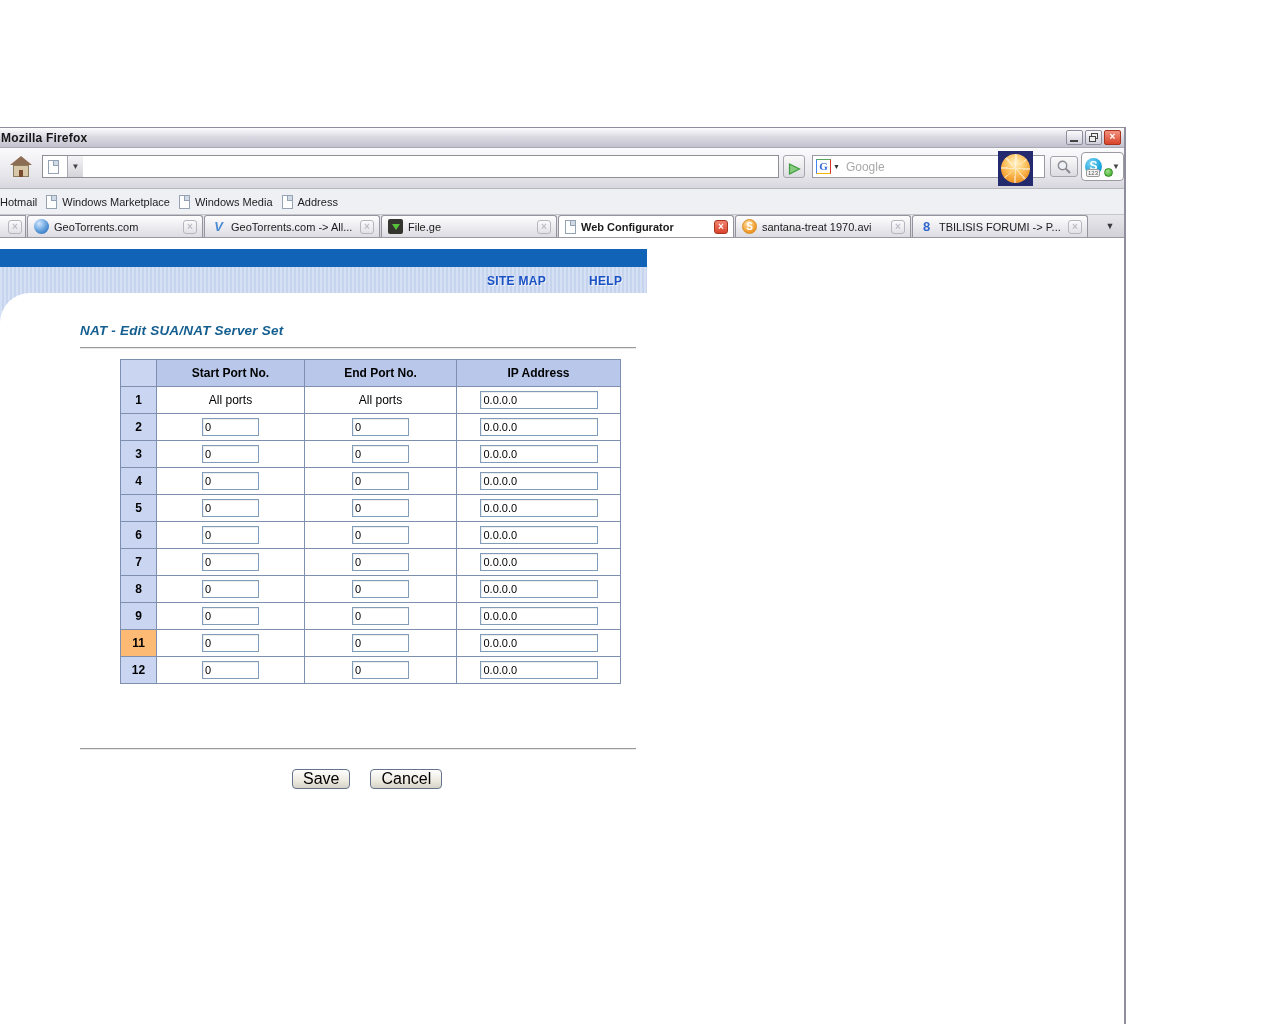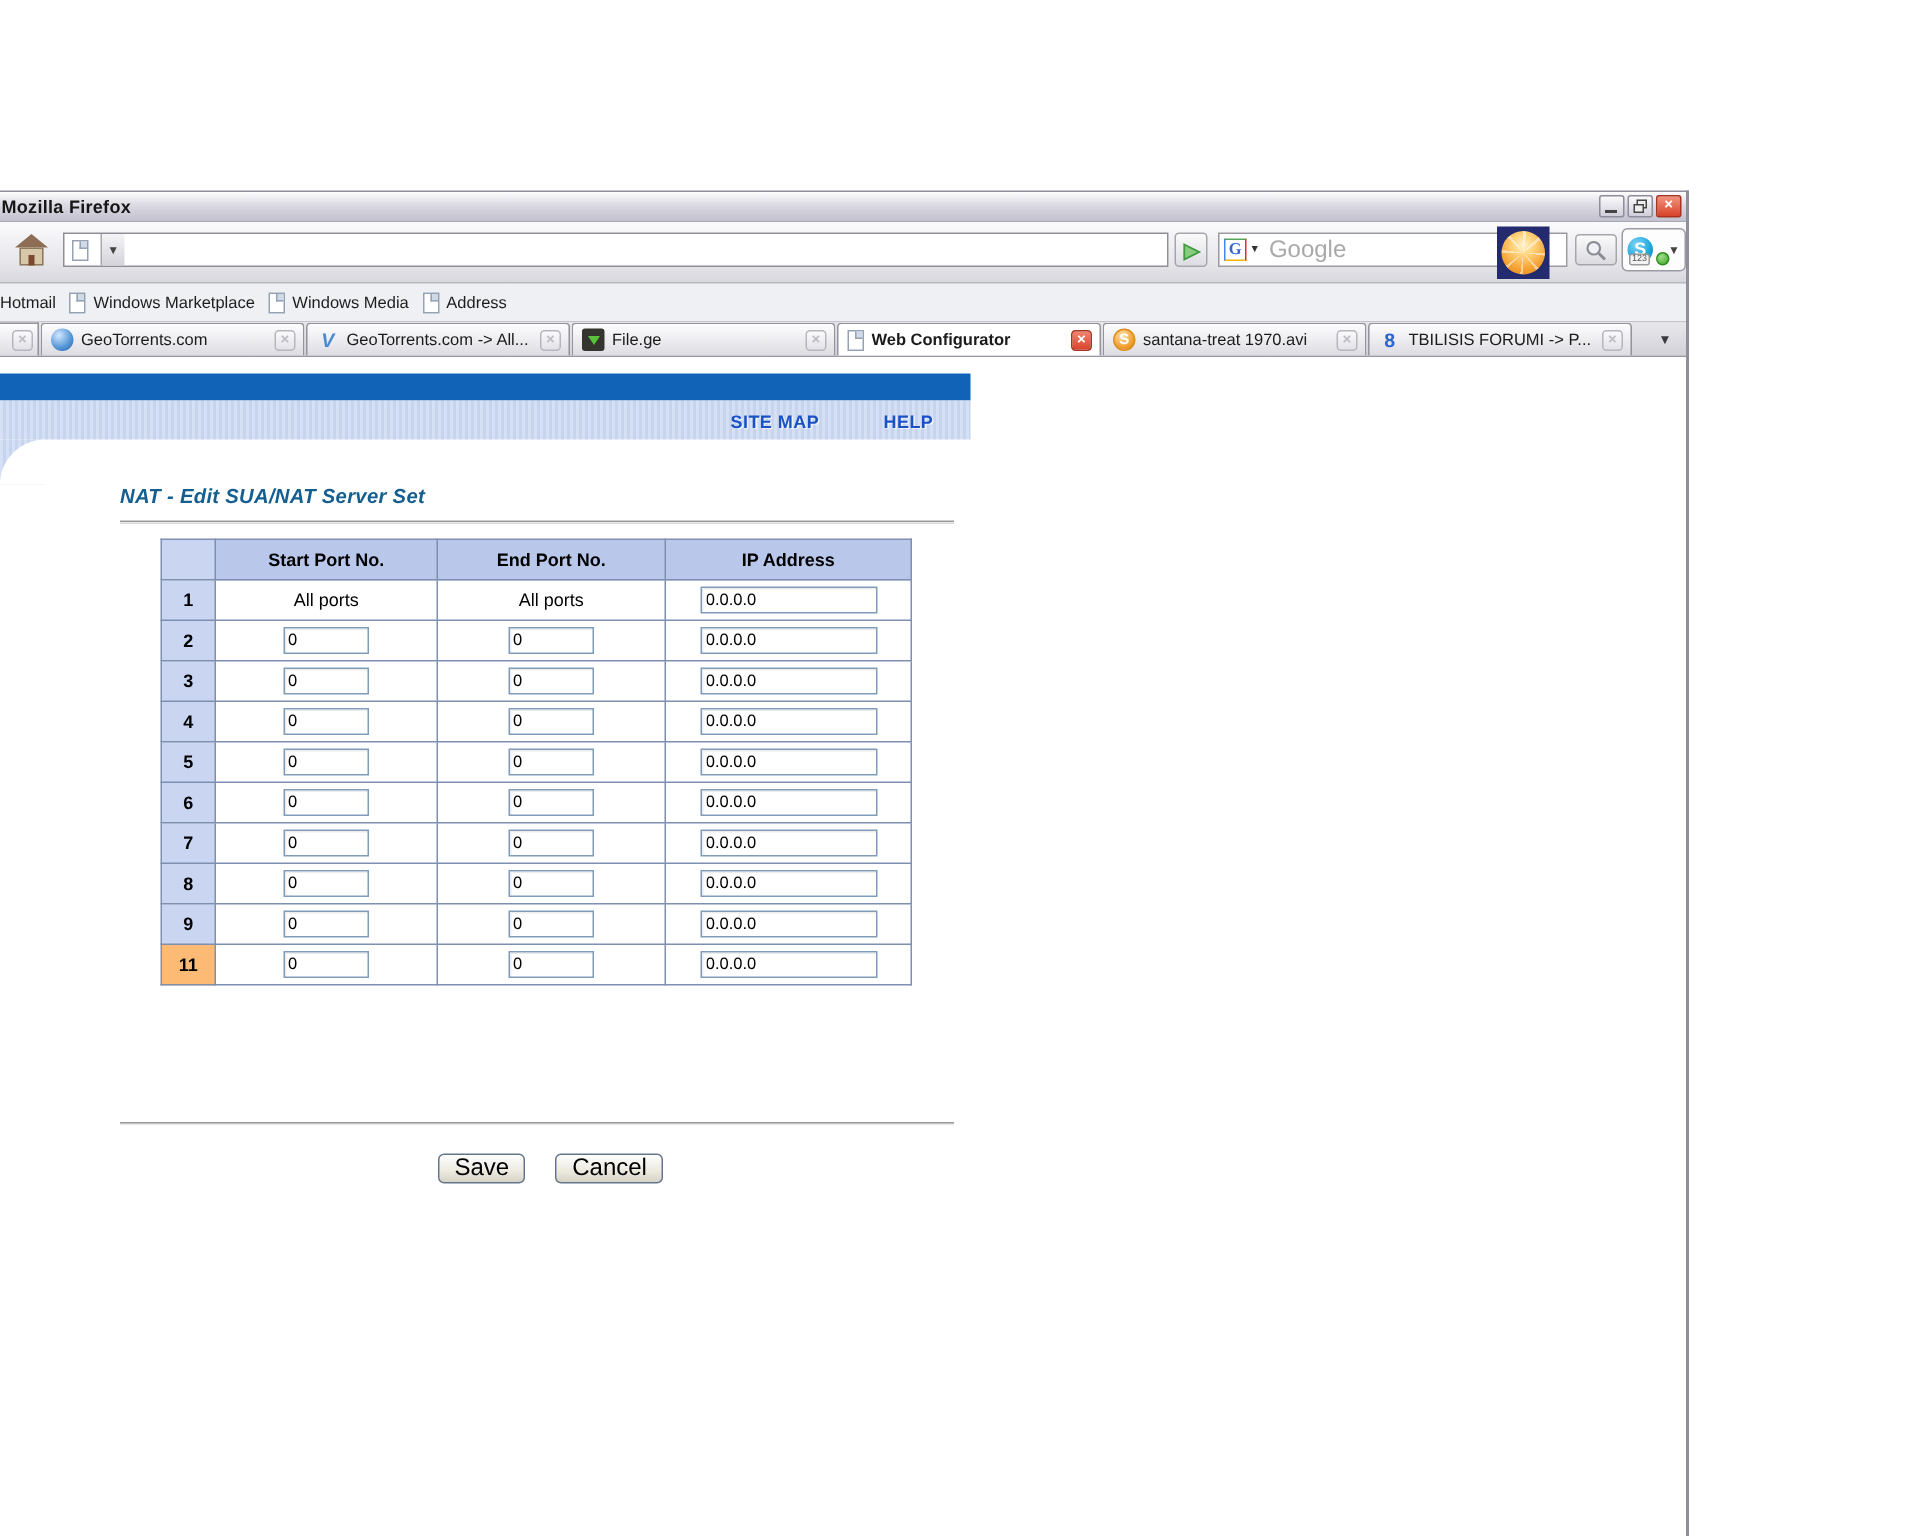--- a/index.html
+++ b/index.html
@@ -56,21 +56,21 @@
   .go-btn { position:absolute; left:783px; top:7px; width:22px; height:23px;
             border:1px solid #a5a5ae; border-radius:3px;
             background:linear-gradient(180deg,#fafafa,#dddce2); text-align:center; padding-top:5px; }
   .search-box { position:absolute; left:812px; top:7px; width:233px; height:23px; background:#fff;
                 border:1px solid #9a9aa2; display:flex; align-items:center; }
   .g-logo { width:15px; height:15px; margin:0 2px 0 3px; border:1px solid;
             border-color:#58a65c #d93025 #f4b400 #4285f4; background:#fff; font-weight:bold;
             font-size:11px; line-height:13px; text-align:center; color:#3367d6;
             font-family:"Liberation Serif", serif; flex:none; }
   .g-drop { font-size:7px; color:#333; margin-right:6px; flex:none; }
-  .search-ph { font-size:16px; color:#a9a9a9; }
+  .search-ph { font-size:12px; color:#a9a9a9; }
   .bitcomet { position:absolute; left:998px; top:3px; width:35px; height:35px; background:#232a6e;
               z-index:5; display:flex; align-items:center; justify-content:center; }
   .bc-ball { width:29px; height:29px; border-radius:50%;
              background:radial-gradient(circle at 50% 32%, #fff3cf 0%, #ffd27a 30%, #f5a335 65%, #e0821a 100%);
              position:relative; overflow:hidden; }
   .bc-rays { position:absolute; inset:0; border-radius:50%; opacity:.55;
              background:conic-gradient(from 0deg, rgba(255,255,255,.9) 0 8deg, transparent 8deg 45deg,
                rgba(255,255,255,.9) 45deg 53deg, transparent 53deg 90deg, rgba(255,255,255,.9) 90deg 98deg,
                transparent 98deg 135deg, rgba(255,255,255,.9) 135deg 143deg, transparent 143deg 180deg,
                rgba(255,255,255,.9) 180deg 188deg, transparent 188deg 225deg, rgba(255,255,255,.9) 225deg 233deg,
@@ -136,21 +136,21 @@
   .hdr-link.help { left:589px; }
   .corner { position:absolute; left:0; top:55px; width:30px; height:30px;
             background:repeating-linear-gradient(90deg,#d6e0f4 0 2px,#c7d4ee 2px 4px); }
   .corner-white { width:100%; height:100%; background:#fff; border-top-left-radius:100% 100%; }
   .page-title { position:absolute; left:80px; top:85px; font-size:13.5px; font-weight:bold;
                 font-style:italic; letter-spacing:0.2px; }
   .rule { position:absolute; left:80px; width:556px; height:2px;
           background:#9a9a9a; border-bottom:1px solid #e8e8e8; }
   .rule-top { top:109px; } .rule-bottom { top:510px; }
 
-  table.nat { position:absolute; left:107px; top:121px; border-collapse:collapse;
+  table.nat { position:absolute; left:120px; top:121px; border-collapse:collapse;
               border:1px solid #55688f;padding-left:16px; }
   table.nat th, table.nat td { border:1px solid #7f8fb0; height:27px; text-align:center;
                                font-size:12px; color:#000; }
   table.nat th { font-weight:bold; width:148px; }
   table.nat th.no-col { width:36px; }
   table.nat th:nth-child(3){ width:152px; } table.nat th:nth-child(4){ width:164px; }
   td.row-no { font-weight:bold; }
   .port-input { width:57px; height:18px; border:1px solid #7f9db9; font-size:11px; padding:0 2px;
                 font-family:"Liberation Sans", sans-serif; box-shadow:inset 1px 1px 0 rgba(0,0,0,.07); }
   .ip-input { width:118px; height:18px; border:1px solid #7f9db9; font-size:11px; padding:0 3px;
@@ -354,20 +354,26 @@
     <td class="c-start"><input class="port-input" value="0" style=""></td>
     <td class="c-end"><input class="port-input" value="0" style=""></td>
     <td class="c-ip"><input class="ip-input" value="0.0.0.0" style=""></td>
   </tr>
             <tr>
     <td class="row-no" style="background: #fdba74;">11</td>
     <td class="c-start"><input class="port-input" value="0" style=""></td>
     <td class="c-end"><input class="port-input" value="0" style=""></td>
     <td class="c-ip"><input class="ip-input" value="0.0.0.0" style=""></td>
   </tr>
+            <tr>
+    <td class="row-no" style="background: rgb(201, 213, 241);">12</td>
+    <td class="c-start"><input class="port-input" value="0" style=""></td>
+    <td class="c-end"><input class="port-input" value="0" style=""></td>
+    <td class="c-ip"><input class="ip-input" value="0.0.0.0" style=""></td>
+  </tr>
           </tbody>
       </table>
 
       <div class="rule rule-bottom"></div>
       <div class="btn-row">
         <button class="xp-btn">Save</button>
         <button class="xp-btn">Cancel</button>
       </div>
     </div>
 

